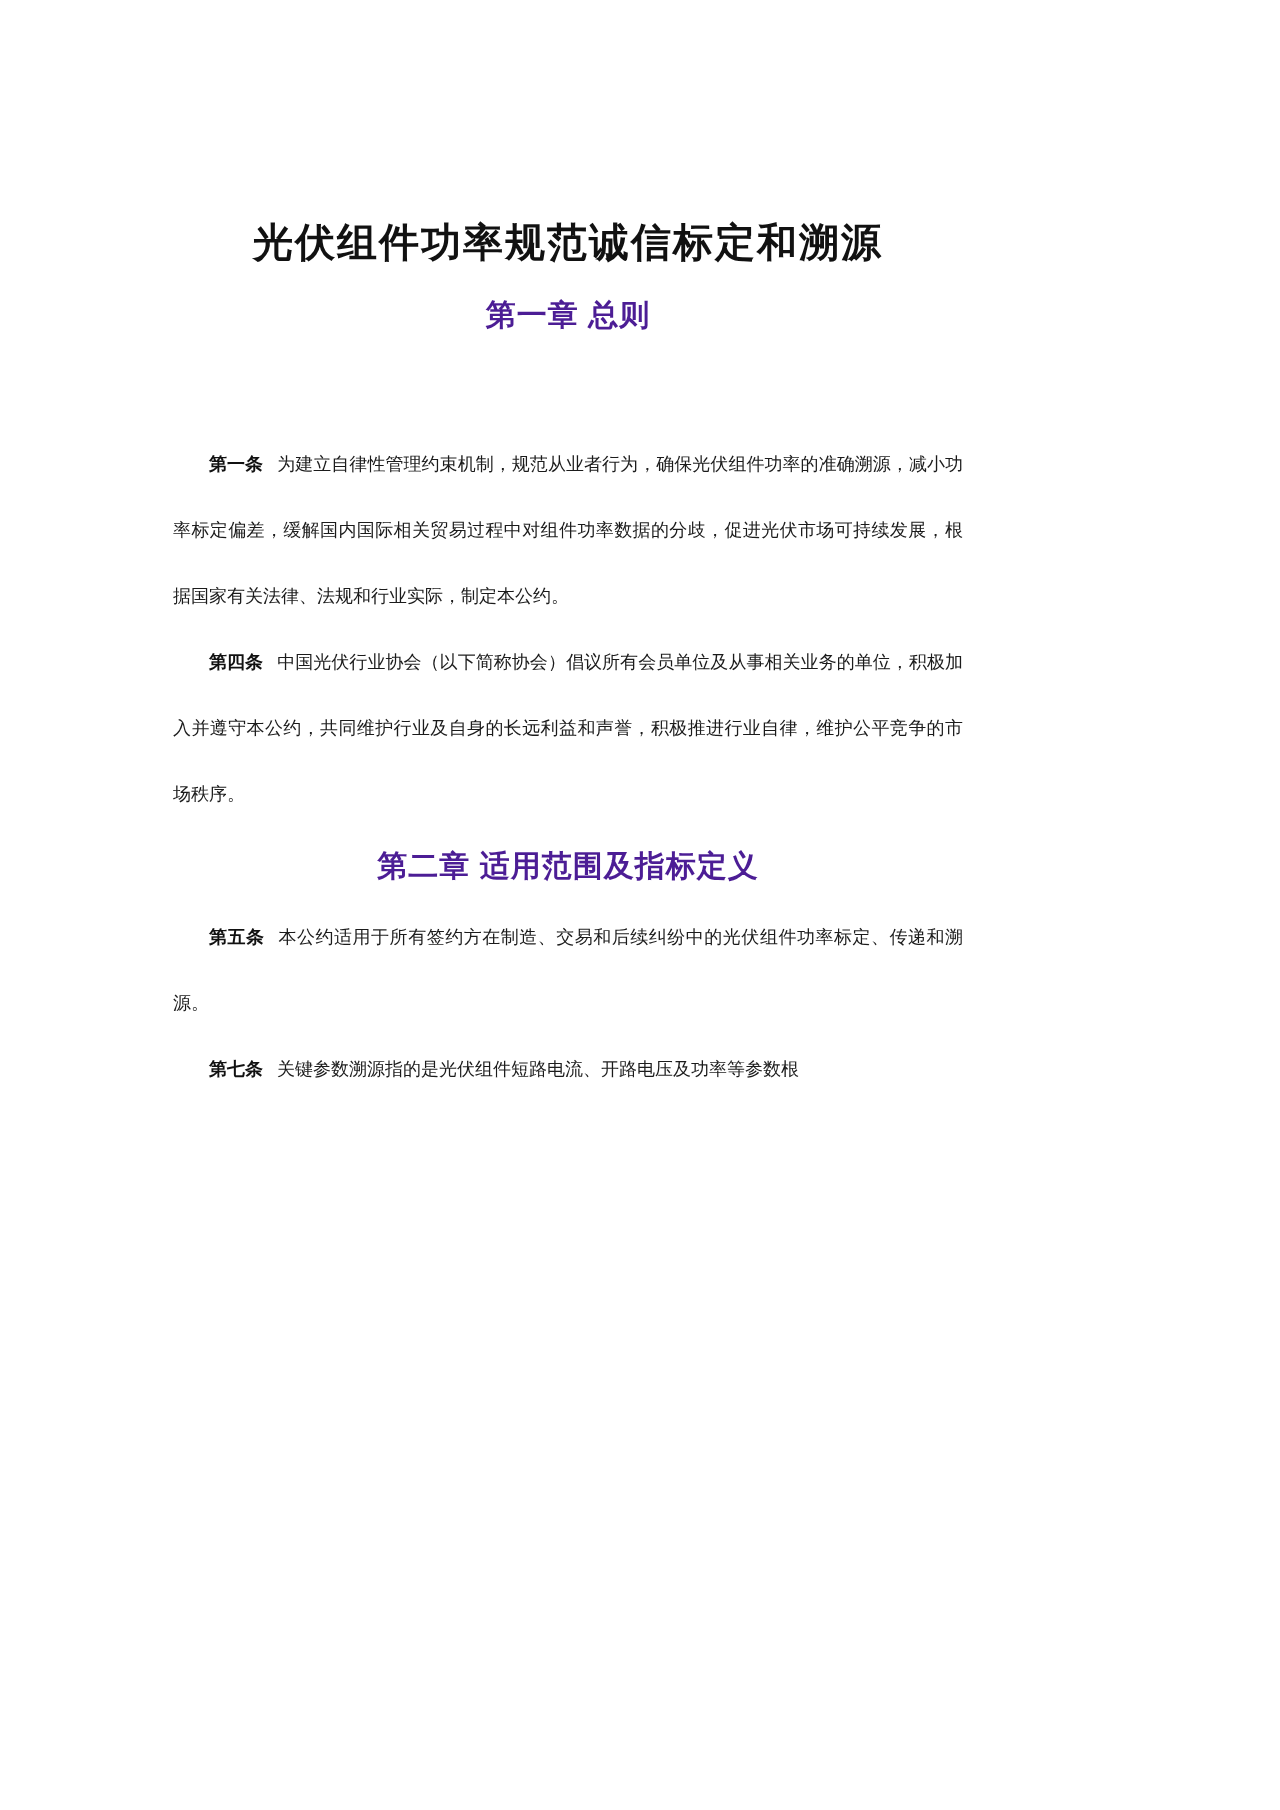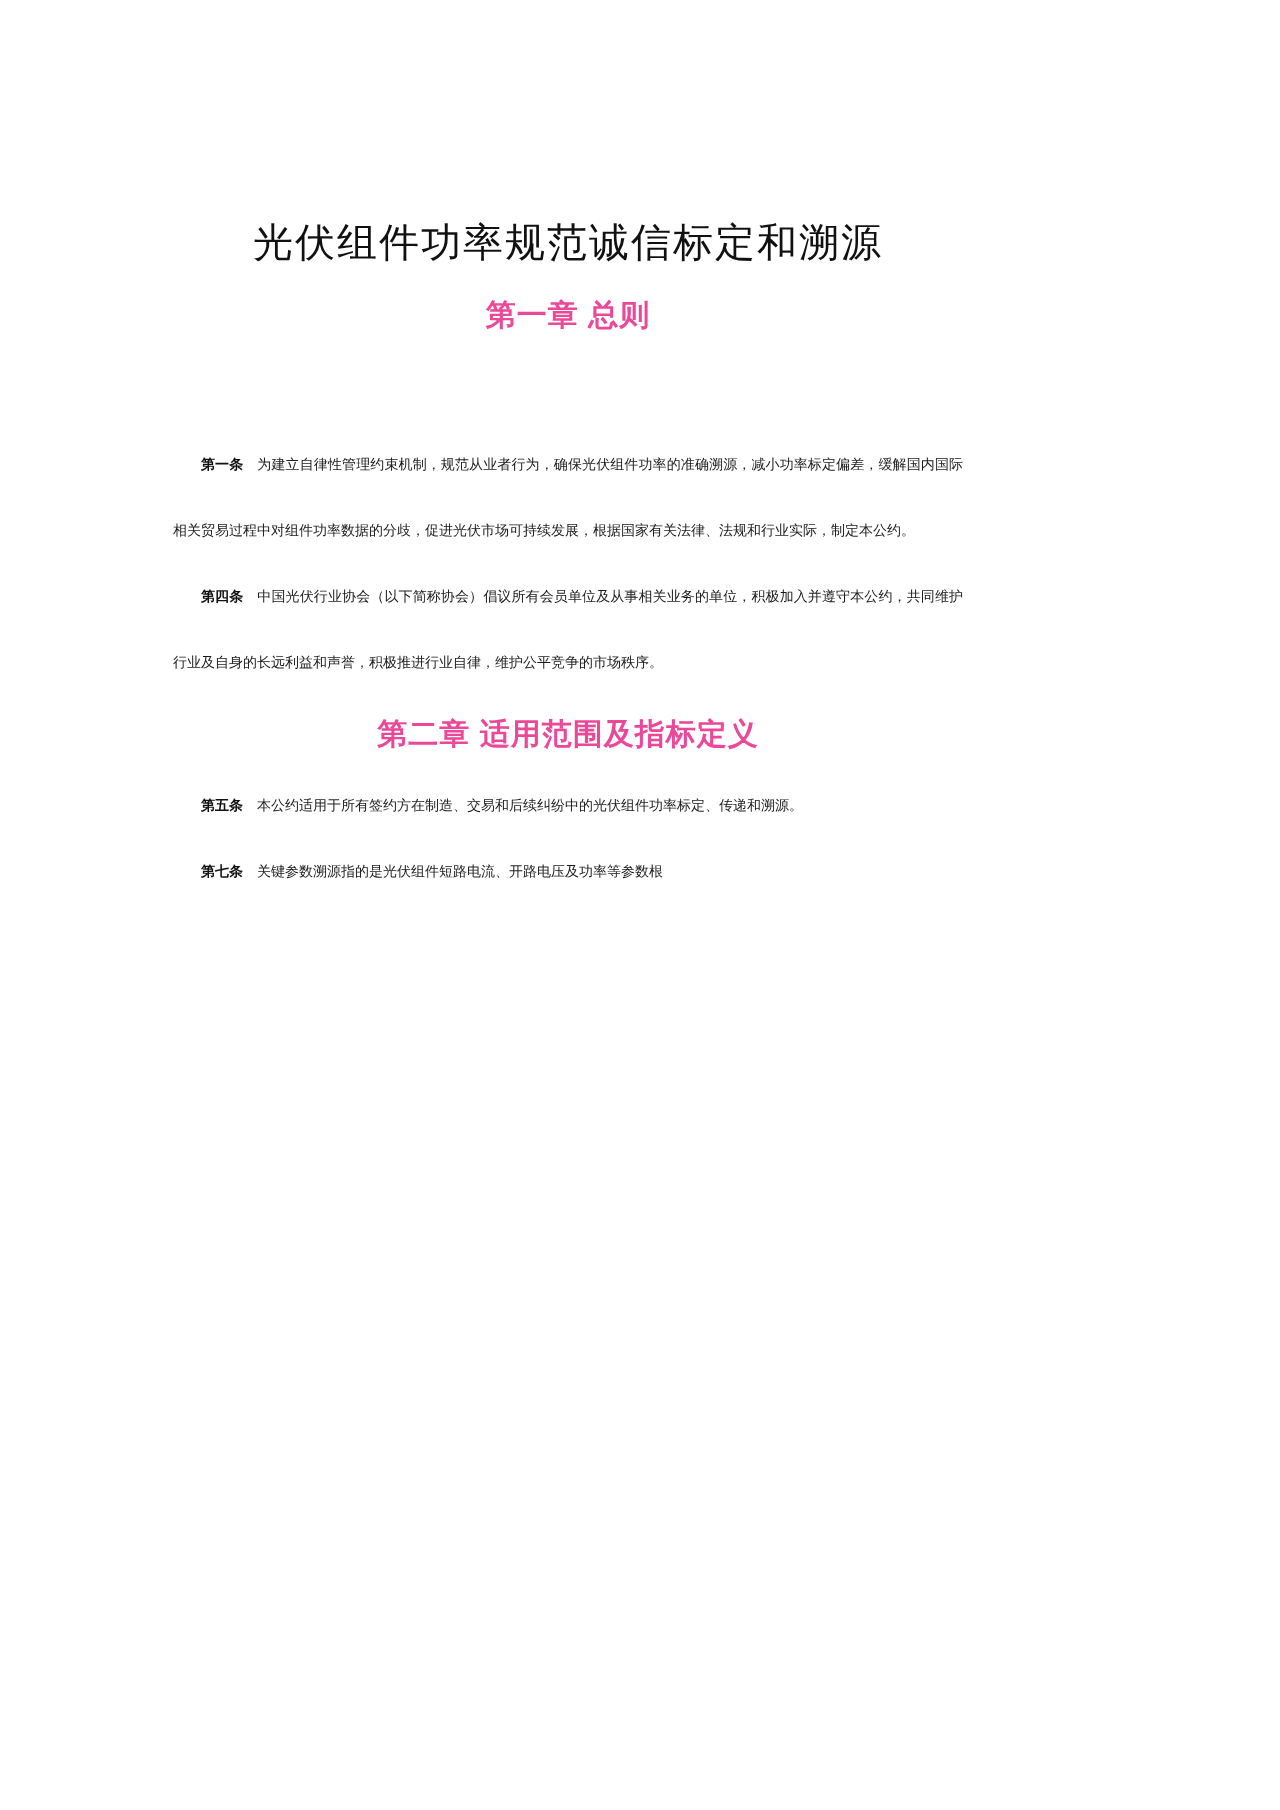--- a/index.html
+++ b/index.html
@@ -25,43 +25,43 @@
     position: absolute;
     left: 173px;
     top: 0;
     width: 790px;
     padding-top: 218px;
   }
   .doc-title {
     margin: 0;
     font-size: 40px;
     line-height: 48px;
-    font-weight: normal;
+    font-weight: bold;
     text-align: center;
     letter-spacing: 2px;
     color: #111111;
   }
   .doc-title.second {
     margin-top: 32px;
   }
   .chapter-heading {
     margin: 29px 0 0 0;
     font-size: 30px;
     line-height: 40px;
     font-weight: bold;
     text-align: center;
     letter-spacing: 1px;
-    color: #ec4899;
+    color: #4c1d95;
   }
   .chapter-heading.chapter-2 {
     margin-top: 19px;
   }
   .article {
     margin: 0;
-    font-size: 14px;
+    font-size: 18px;
     line-height: 66px;
     font-weight: normal;
     text-align: justify;
     text-indent: 2em;
     color: #1b1b1b;
   }
   .article.first-after-heading-1 {
     margin-top: 96px;
   }
   .article.first-after-heading-2 {

